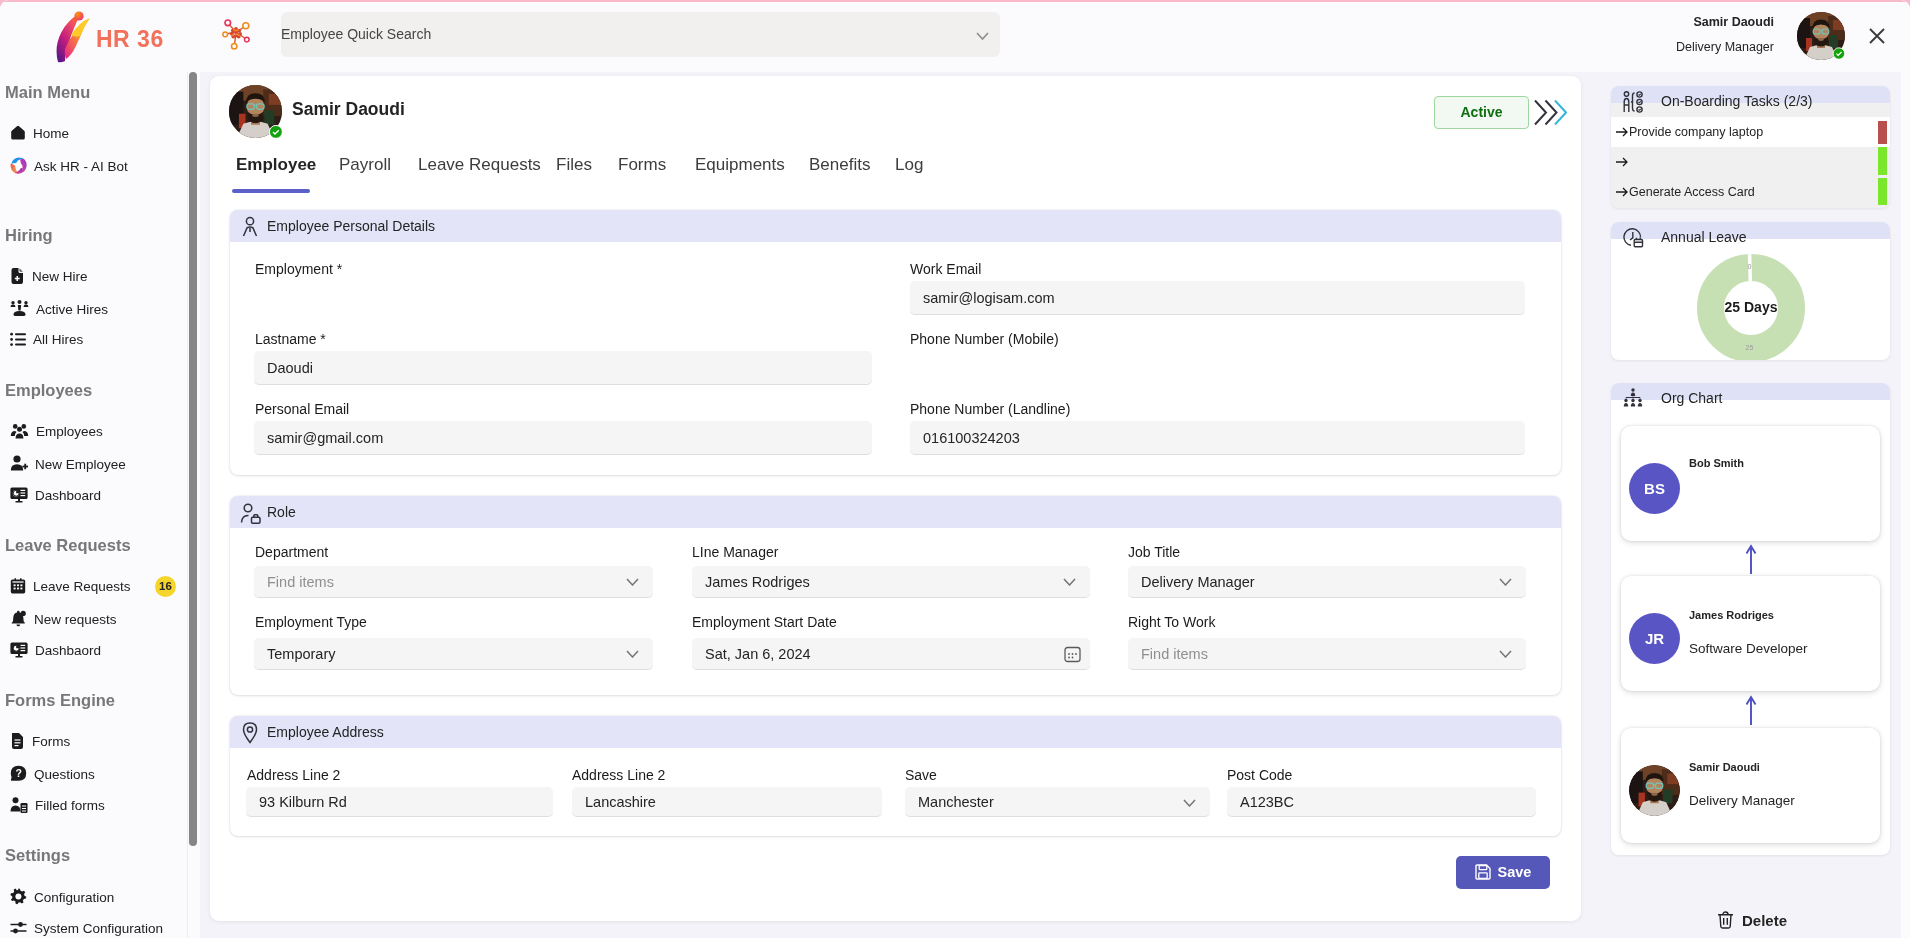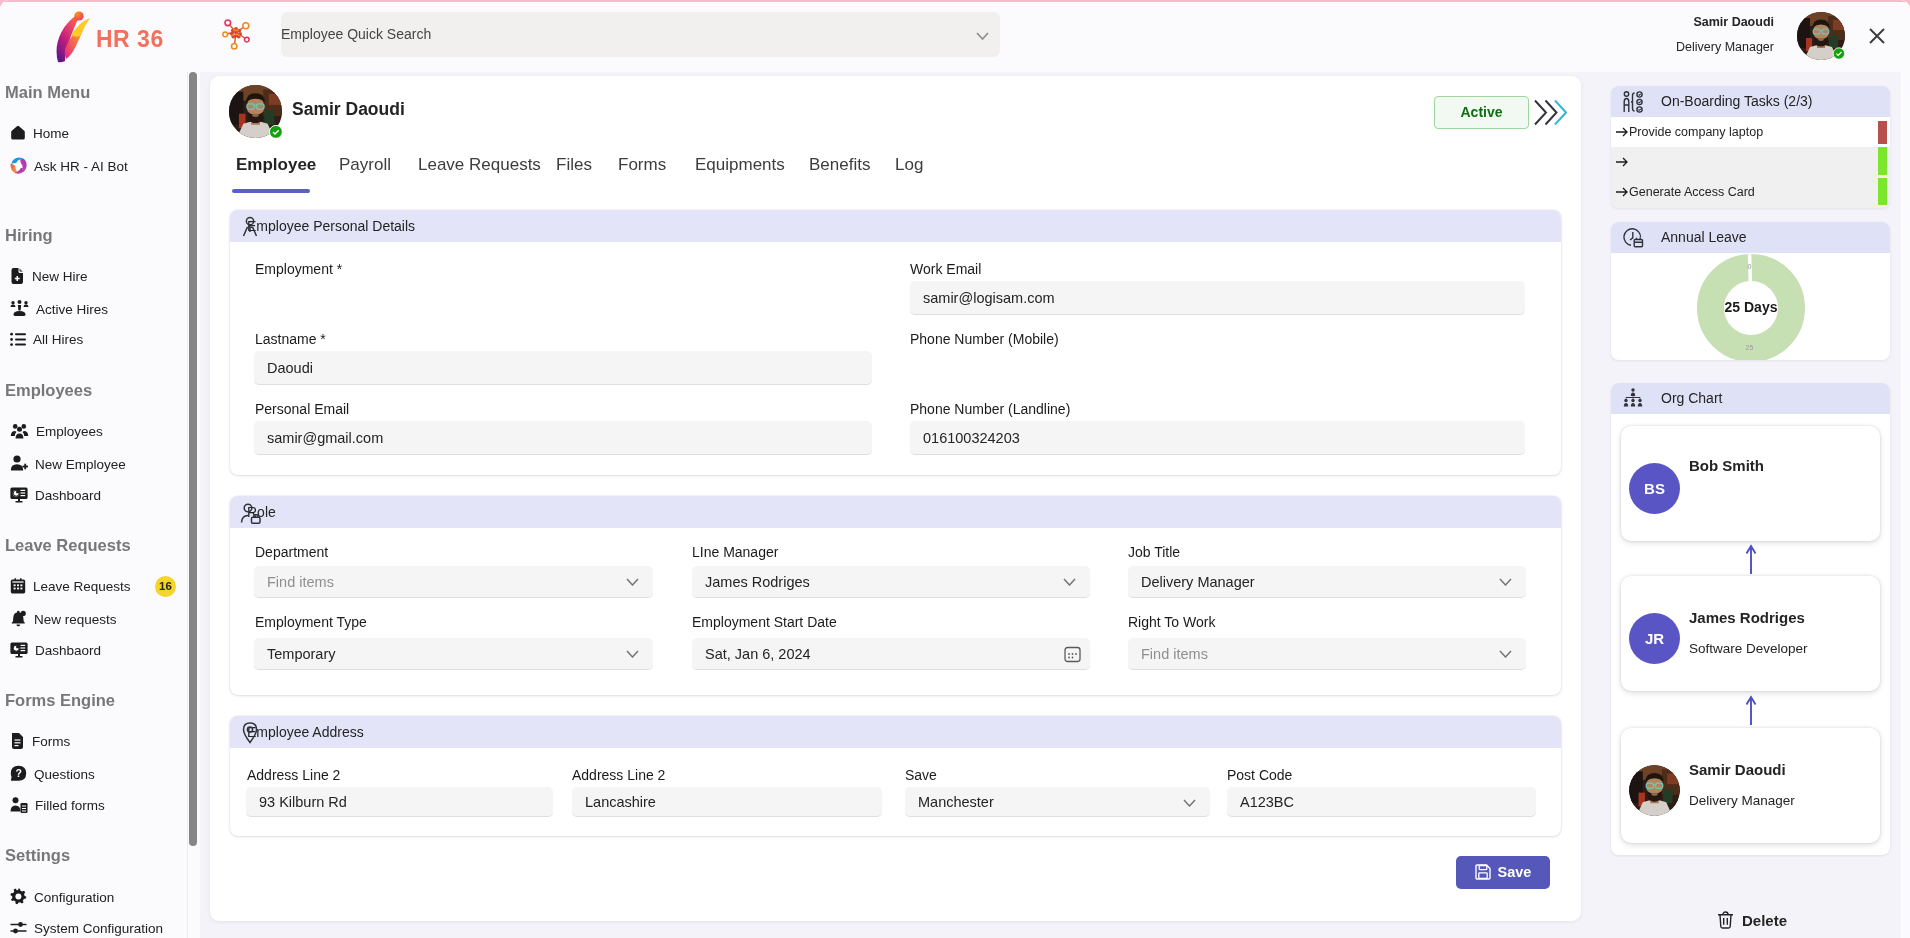--- a/index.html
+++ b/index.html
@@ -35,42 +35,42 @@
 .mainav { position:absolute; left:229px; top:85px; width:53px; height:53px; }
 #mname { position:absolute; left:292px; top:99px; font-size:17.5px; font-weight:bold; }
 #activebtn { position:absolute; left:1434px; top:96px; width:95px; height:33px; background:#f2f8f2; border:1px solid #9fd89f; border-radius:4px; color:#0f6e0f; font-size:14px; font-weight:bold; text-align:center; line-height:31px; }
 #chev3 { position:absolute; left:1533px; top:99px; }
 
 .tab { position:absolute; top:155px; font-size:17px; color:#3d3d3d; }
 .tab.act { font-weight:bold; color:#242424; }
 #tabline { position:absolute; left:232px; top:189px; width:78px; height:4px; background:#5b5fc7; border-radius:2px; }
 
 .sect { position:absolute; left:230px; width:1331px; background:#fff; border-radius:8px; box-shadow:0 0 2px rgba(0,0,0,0.12), 0 1px 3px rgba(0,0,0,0.1); }
-.shdr { position:absolute; left:0; top:0; width:100%; height:32px; background:#e3e4f7; border-radius:8px 8px 0 0; font-size:14px; line-height:32px; padding-left:17px; }
+.shdr { position:absolute; left:0; top:0; width:100%; height:32px; background:#e3e4f7; border-radius:8px 8px 0 0; font-size:14px; line-height:32px; padding-left:37px; }
 .shdr svg { position:absolute; left:9px; top:5px; }
 .lbl { position:absolute; font-size:14px; color:#1b1b1b; white-space:nowrap; }
 .inp { position:absolute; height:32px; background:#f5f5f5; border-radius:5px; font-size:14.5px; color:#242424; line-height:32px; padding-left:13px; border-bottom:1px solid #dedede; white-space:nowrap; }
 .inp.ph { color:#8f8f8f; }
 .inp .chv { position:absolute; right:14px; top:12px; }
 
 #savebtn { position:absolute; left:1456px; top:856px; width:94px; height:33px; background:#5558b8; border-radius:5px; color:#fff; font-size:14.5px; font-weight:bold; text-align:center; line-height:33px; }
 #savebtn svg { vertical-align:-3px; margin-right:7px; }
 
 
 .rpanel { position:absolute; left:1611px; width:279px; background:#fff; border-radius:8px; box-shadow:0 1px 3px rgba(0,0,0,0.08); }
-.rhdr { position:absolute; left:0; top:0; width:100%; height:31px; background:#dfe1f6; border-radius:8px 8px 0 0; font-size:14px; line-height:31px; padding-left:50px; }
+.rhdr { position:absolute; left:0; top:0; width:100%; height:17px; background:#dfe1f6; border-radius:8px 8px 0 0; font-size:14px; line-height:31px; padding-left:50px; }
 .rhdr svg { position:absolute; left:10px; top:4px; }
 .trow { position:absolute; left:0; width:100%; height:30px; font-size:12.5px; line-height:30px; }
 .trow .arrsvg { position:absolute; left:5px; top:10px; }
 .trow .txt { position:absolute; left:18px; }
 .tbar { position:absolute; left:267px; width:9px; }
 
 .orgcard { position:absolute; left:10px; width:259px; height:115px; background:#fff; border-radius:10px; box-shadow:0 0 3px rgba(0,0,0,0.12), 0 2px 6px rgba(0,0,0,0.12); }
 .orgav { position:absolute; left:8px; top:37px; width:51px; height:51px; border-radius:50%; background:#5a55c5; color:#fff; font-size:15px; font-weight:bold; text-align:center; line-height:51px; }
-.orgnm { position:absolute; left:68px; font-size:15px; font-weight:bold; }
+.orgnm { position:absolute; left:68px; font-size:11px; font-weight:bold; }
 .orgrl { position:absolute; left:68px; font-size:13.5px; }
 .orgarrow { position:absolute; }
 #delrow { position:absolute; left:1717px; top:883px; font-size:15px; font-weight:bold; color:#242424;margin-top:28px; }
 #delrow svg { vertical-align:-3px; margin-right:8px; }
 </style>
 </head>
 <body>
 <svg width="0" height="0" style="position:absolute">
 <defs>
 <clipPath id="avc">

